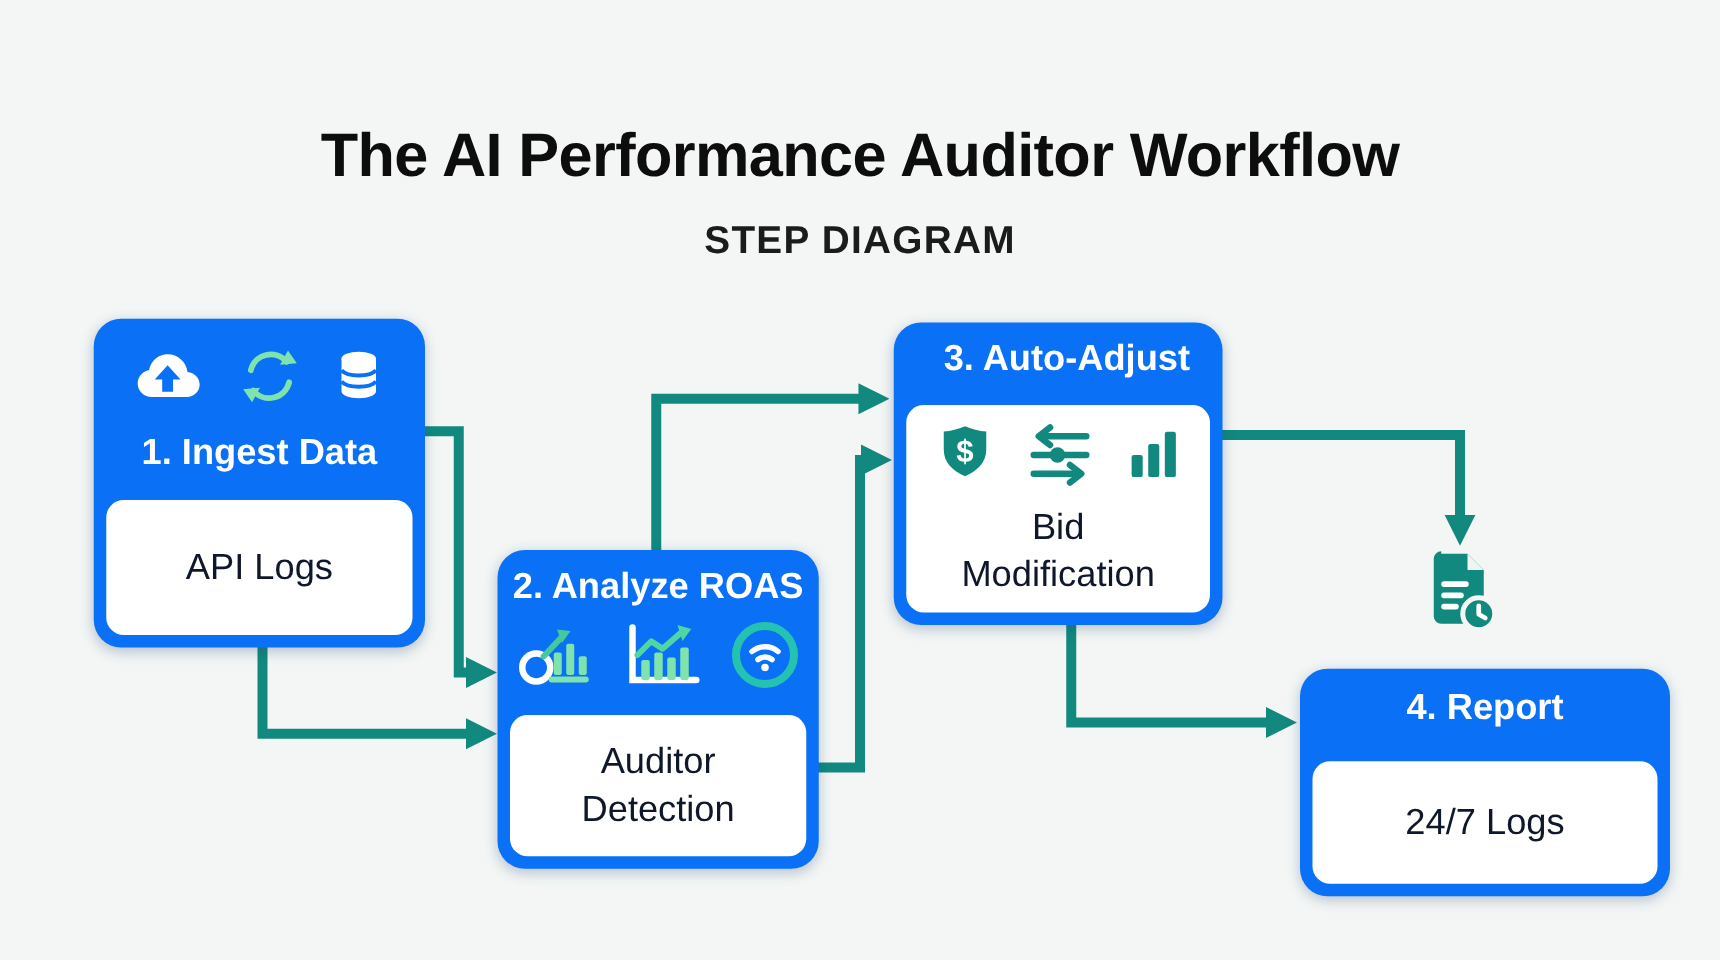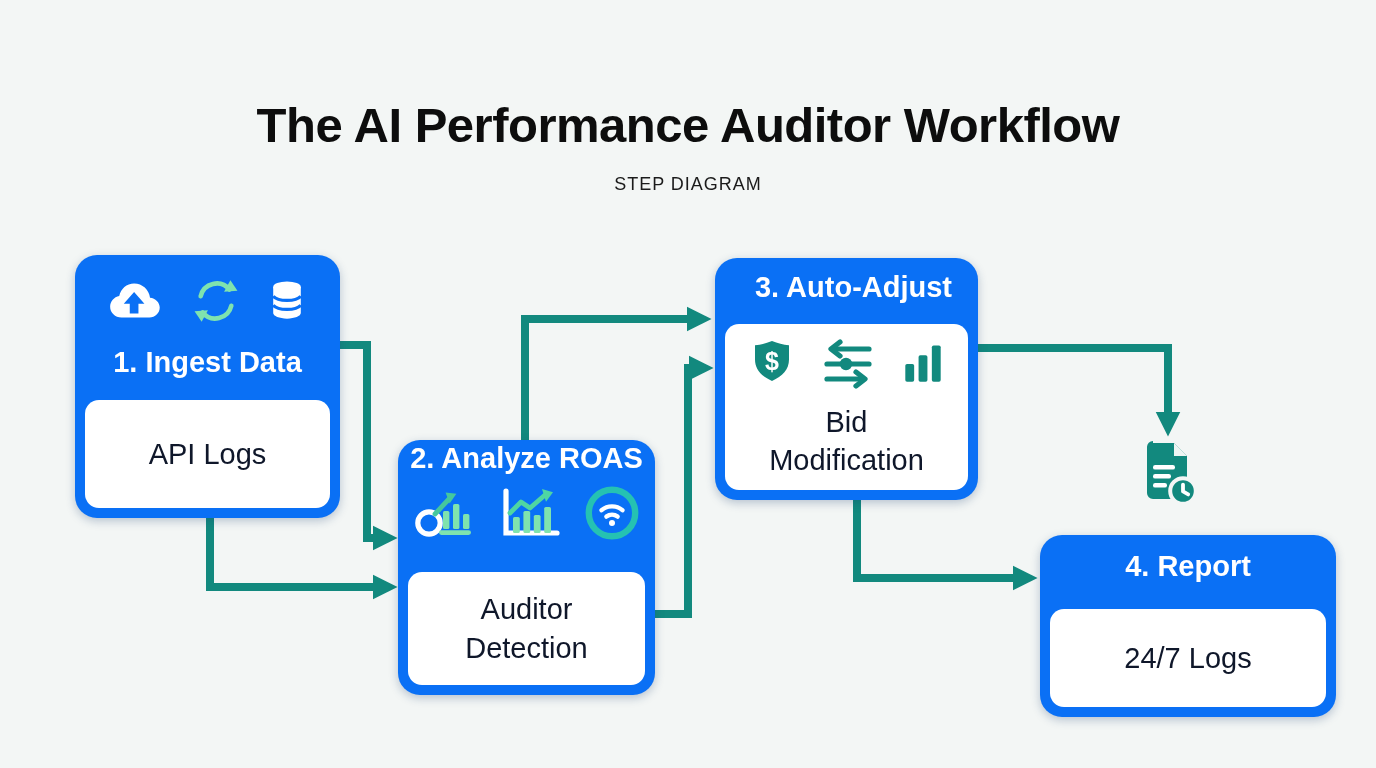--- a/index.html
+++ b/index.html
@@ -22,22 +22,22 @@
     font-weight: bold;
     letter-spacing: -0.5px;
     color: #0d0d0d;
   }
   .subtitle {
     position: absolute;
     top: 174px;
     left: 0;
     width: 100%;
     text-align: center;
-    font-size: 18px;
-    font-weight: normal;
+    font-size: 31px;
+    font-weight: bold;
     letter-spacing: 1px;
     color: #1b1b1b;
   }
   .arrows {
     position: absolute;
     top: 0; left: 0;
   }
   .step {
     position: absolute;
     background: #0a70f5;
@@ -75,21 +75,21 @@
     line-height: 1.32;
     max-width: 185px;
   }
   
   #box1 { left: 75px;  top: 255px; width: 265px; height: 263px; }
   #box1 .icon-row   { margin-top: 17px; height: 58px; }
   #box1 .step-label { margin-top: 16px; }
   #box1 .panel      { top: 145px; }
   
   #box2 { left: 398px; top: 440px; width: 257px; height: 255px; }
-  #box2 .step-label { margin-top: 2px; }
+  #box2 .step-label { margin-top: 13px; }
   #box2 .icon-row   { margin-top: 9px; height: 58px; }
   #box2 .panel      { top: 132px; }
   
   #box3 { left: 715px; top: 258px; width: 263px; height: 242px; padding-left: 14px; }
   #box3 .step-label { margin-top: 13px; }
   #box3 .panel {
     top: 66px;
     flex-direction: column;
     justify-content: flex-start;
     padding-top: 12px;

